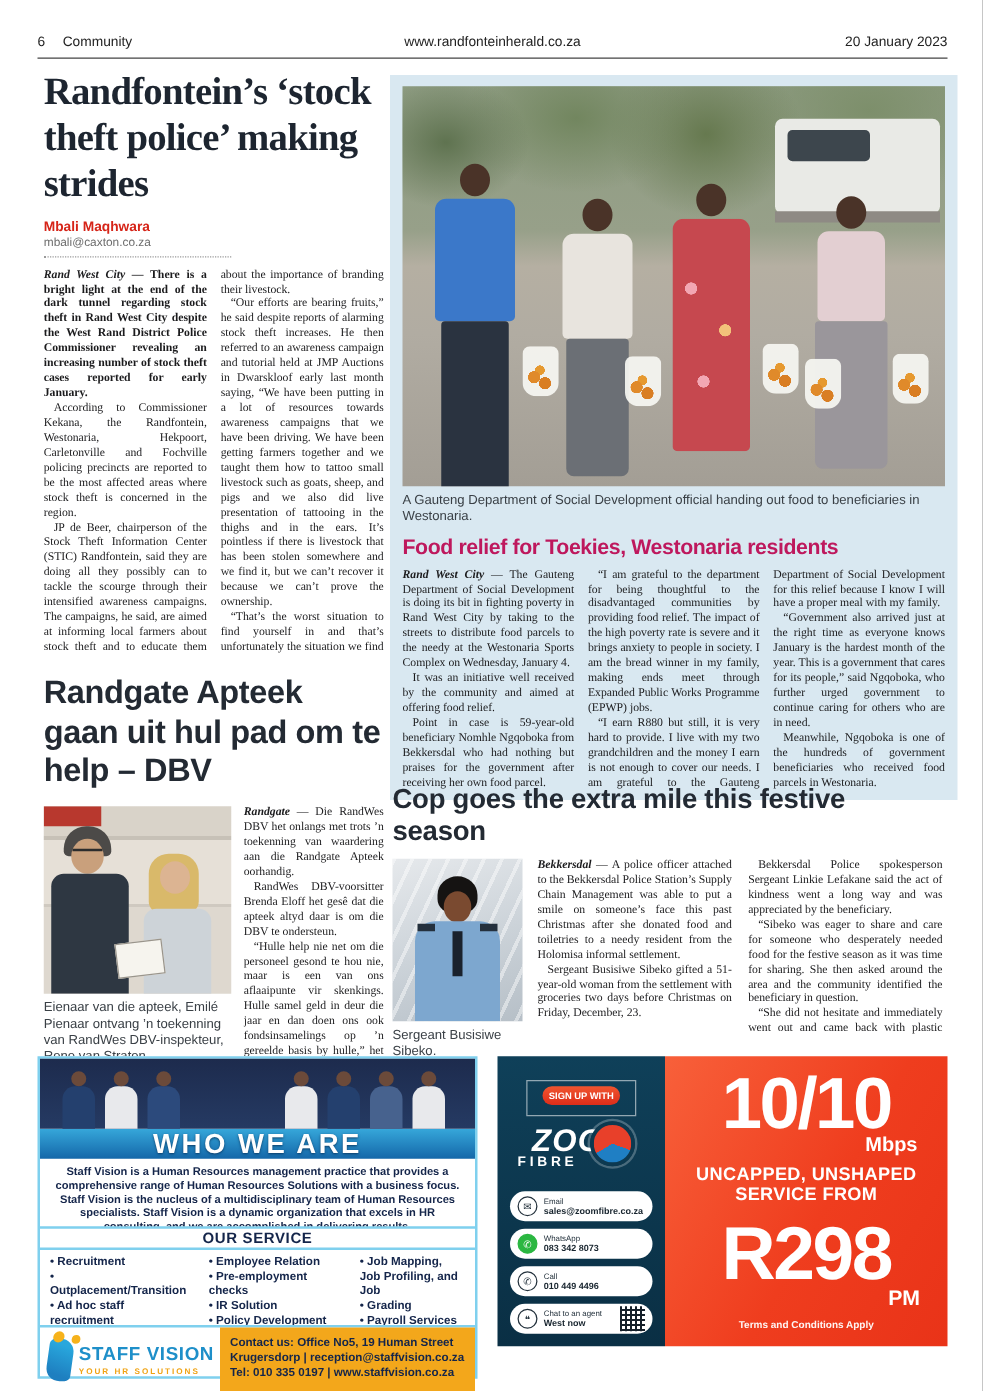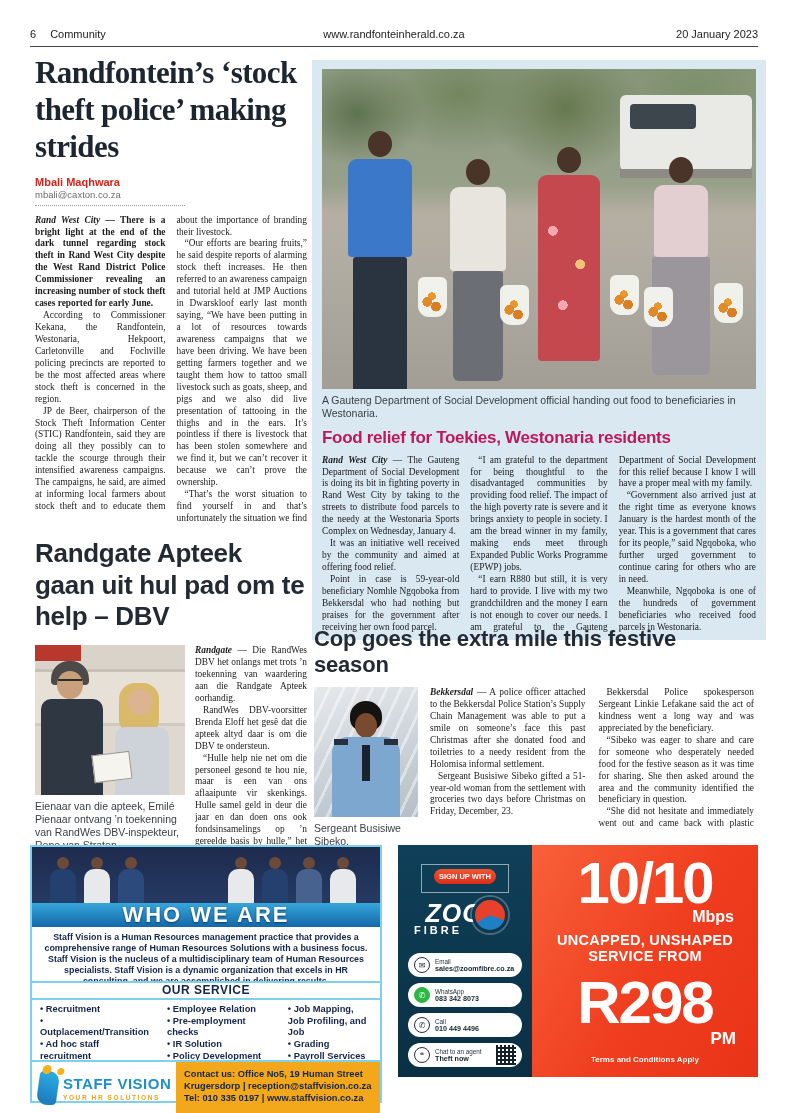--- a/index.html
+++ b/index.html
@@ -157,21 +157,21 @@
     <span class="right">20 January 2023</span>
   </div>
 
   <section class="art-stock">
     <h1>Randfontein’s ‘stock theft police’ making strides</h1>
     <div class="byline">
       <div class="byline-name">Mbali Maqhwara</div>
       <div class="byline-email">mbali@caxton.co.za</div>
     </div>
     <div class="body-cols cols2">
-      <p class="lead bold-lead"><span class="dateline">Rand West City</span> <span>— There is a bright light at the end of the dark tunnel regarding stock theft in Rand West City despite the West Rand District Police Commissioner revealing an increasing number of stock theft cases reported for early June.</span></p>
+      <p class="lead bold-lead"><span class="dateline">Rand West City</span> <span>— There is a bright light at the end of the dark tunnel regarding stock theft in Rand West City despite the West Rand District Police Commissioner revealing an increasing number of stock theft cases reported for early January.</span></p>
     <p>According to Commissioner Kekana, the Randfontein, Westonaria, Hekpoort, Carletonville and Fochville policing precincts are reported to be the most affected areas where stock theft is concerned in the region.</p>
         <p>JP de Beer, chairperson of the Stock Theft Information Center (STIC) Randfontein, said they are doing all they possibly can to tackle the scourge through their intensified awareness campaigns. The campaigns, he said, are aimed at informing local farmers about stock theft and to educate them about the importance of branding their livestock.</p>
         <p>“Our efforts are bearing fruits,” he said despite reports of alarming stock theft increases. He then referred to an awareness campaign and tutorial held at JMP Auctions in Dwarskloof early last month saying, “We have been putting in a lot of resources towards awareness campaigns that we have been driving. We have been getting farmers together and we taught them how to tattoo small livestock such as goats, sheep, and pigs and we also did live presentation of tattooing in the thighs and in the ears. It’s pointless if there is livestock that has been stolen somewhere and we find it, but we can’t recover it because we can’t prove the ownership.</p>
         <p>“That’s the worst situation to find yourself in and that’s unfortunately the situation we find ourselves in constantly,” said De Beer who added that they have been tremendously driving for people to get their brandmark registrations done.</p>
       </div>
   </section>
 
   <section class="panel-blue">
     <div class="photo-main">
       <div class="bakkie"></div>
@@ -345,21 +345,21 @@
         <span class="zf-ico">✆</span>
         <span class="zf-txt">
           <span class="l">Call</span>
           <span class="v">010 449 4496</span>
         </span>
       </div>
       <div class="zf-pill">
         <span class="zf-ico">❝</span>
         <span class="zf-txt">
           <span class="l">Chat to an agent</span>
-          <span class="v">Theft now</span>
+          <span class="v">West now</span>
         </span>
         <span class="zf-qr"></span>
       </div>
     </div>
   </div>
 
   <div class="ad-speed">
     <div class="sp-speed">10/10</div>
     <div class="sp-unit">Mbps</div>
     <div class="sp-line">UNCAPPED, UNSHAPED</div>

